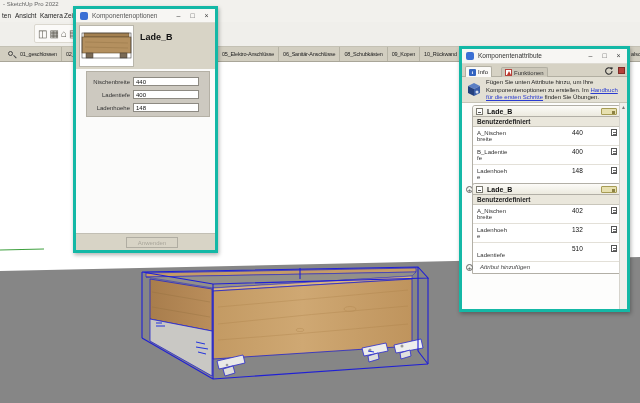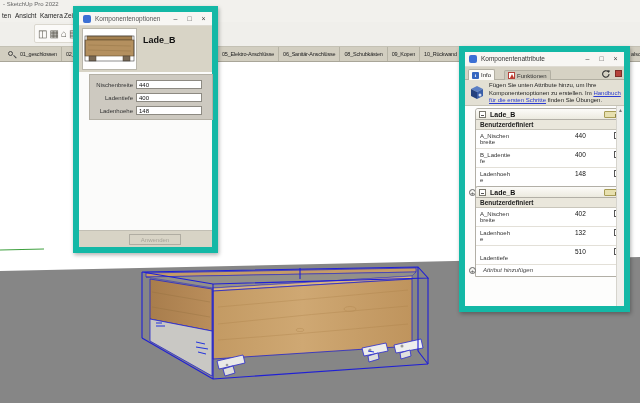--- a/index.html
+++ b/index.html
@@ -21,21 +21,21 @@
   .tab-search .lens { position:absolute; left:0; top:0; width:5px; height:5px; border:1px solid #444; border-radius:50%; }
   .tab-search .tail { position:absolute; left:4.5px; top:4.5px; width:3.5px; height:1px; background:#444; transform:rotate(45deg); }
   .tab-group { position:absolute; top:0; height:14px; display:flex; }
   .scene-tab { font-size:5.5px; letter-spacing:-0.2px; line-height:14px; color:#222; padding:0 4px; border-right:1px solid #b6b3a5; white-space:nowrap; }
   .tab-frag { position:absolute; top:4px; font-size:5.5px; color:#222; white-space:nowrap; }
 
   
   .viewport { position:absolute; left:0; top:62px; width:640px; height:341px; background:#ffffff; }
 
   
-  .dialog { position:absolute; background:#8b5cf6; border:6px solid #14b8a6; box-shadow:1px 2px 4px rgba(0,0,0,.3);text-decoration:underline; }
+  .dialog { position:absolute; background:#8b5cf6; border:3px solid #14b8a6; box-shadow:1px 2px 4px rgba(0,0,0,.3);text-decoration:underline; }
   .dlg-titlebar { position:absolute; left:0; top:0; right:0; height:14px; background:#f7f6f3; border-bottom:1px solid #dedbd2; }
   .dlg-icon { position:absolute; left:4px; top:3px; width:8px; height:8px; background:#3b6fd4; border-radius:2px; }
   .dlg-title { position:absolute; left:16px; top:3px; font-size:6.5px; color:#555; white-space:nowrap; }
   .dlg-btn { position:absolute; top:1px; width:13px; height:11px; font-size:7px; color:#444; text-align:center; line-height:11px; }
   .btn-min { right:30px; } .btn-max { right:16px; } .btn-close { right:2px; }
 
   
   .options-dialog { left:73px; top:6px; width:145px; height:247px; }
   .opt-body { position:absolute; left:0; top:14px; right:0; bottom:0; background:#fbfbfa; }
   .opt-head { position:absolute; left:0; top:0; right:0; height:46px; background:#d8d4c6; }

